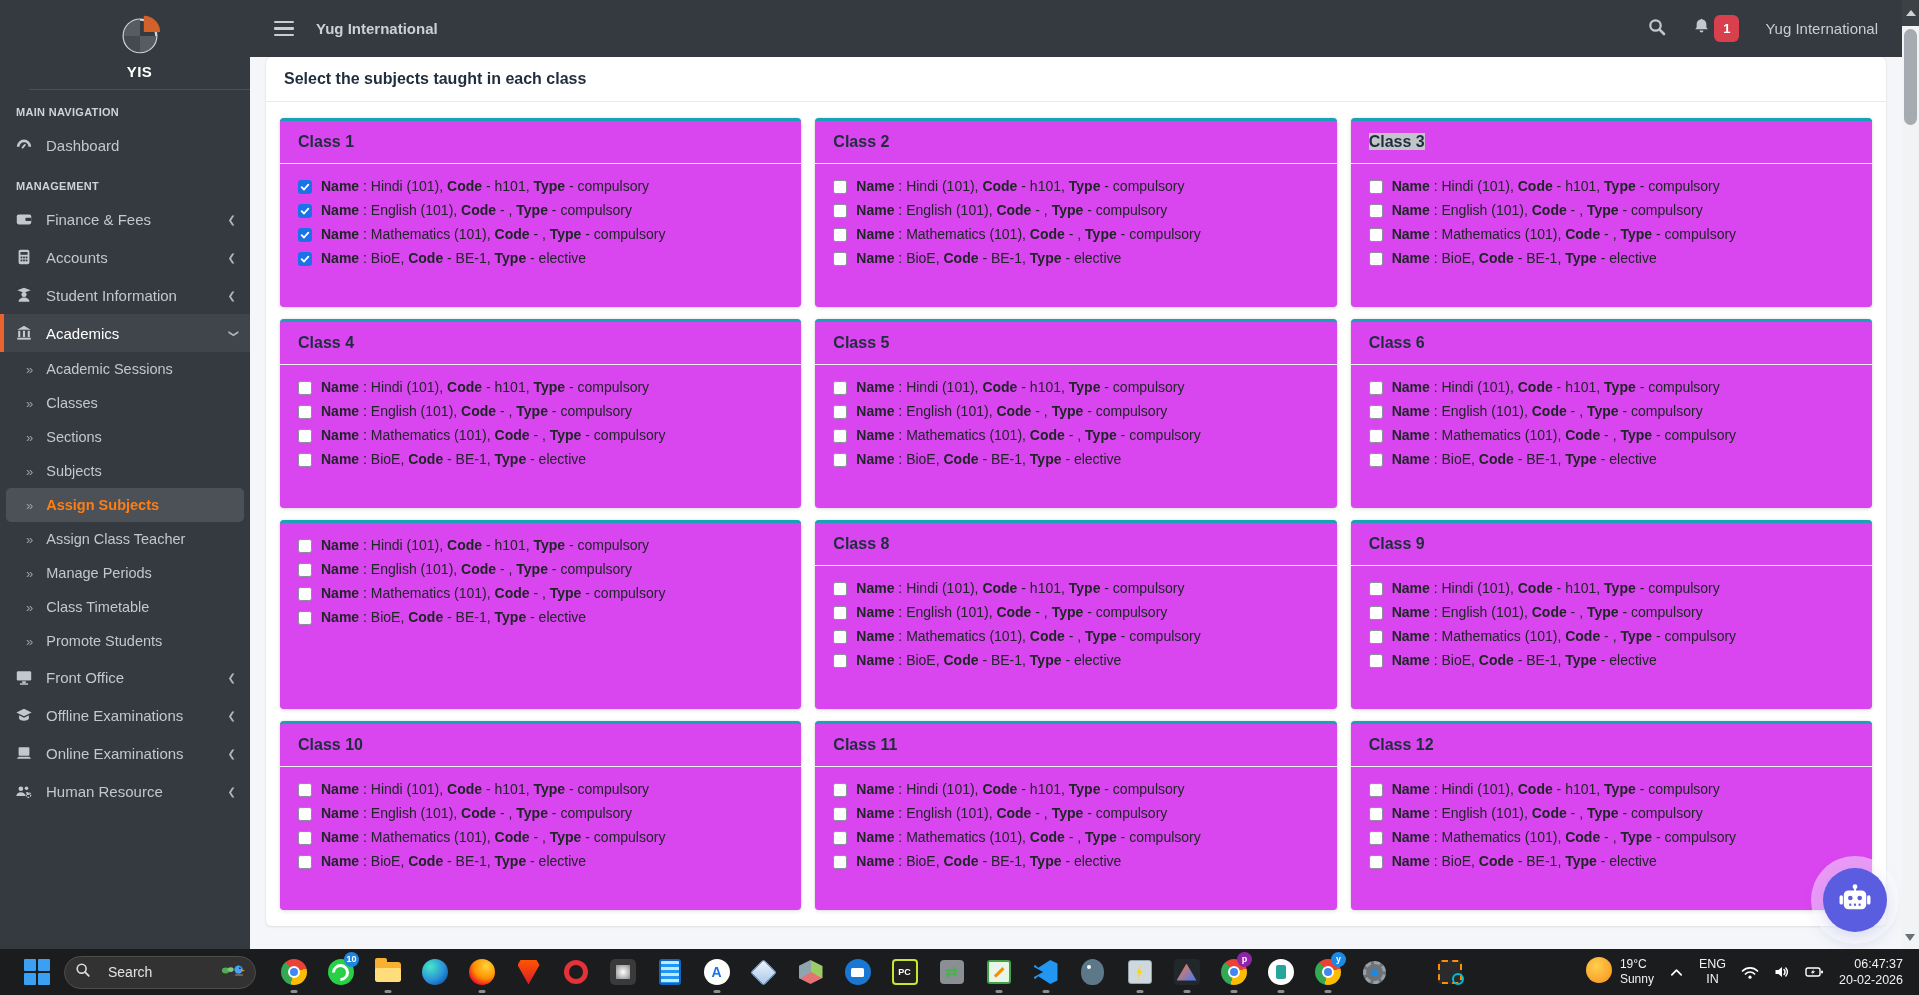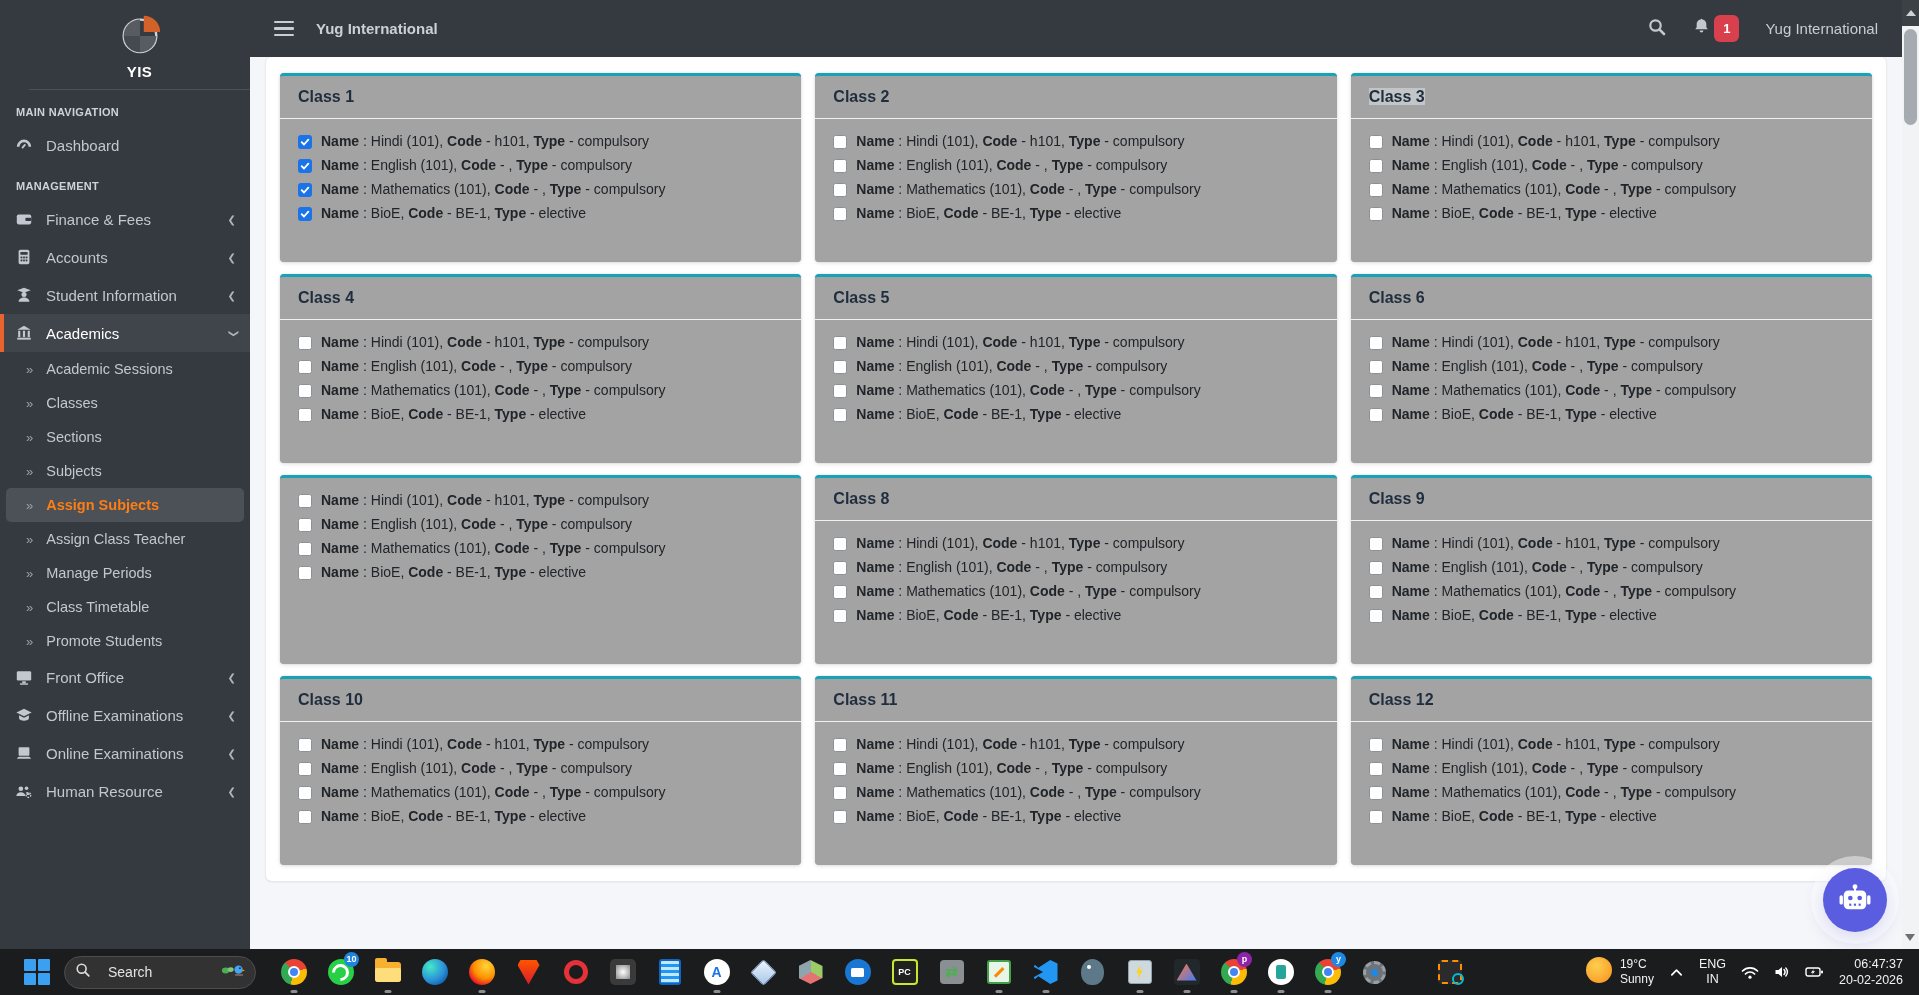--- a/index.html
+++ b/index.html
@@ -30,21 +30,21 @@
   .bell-wrap { display:flex; align-items:center; }
   .notif-badge { margin-left:3px; min-width:25px; height:27px; background:#d8404e; color:#fff; border-radius:6px; font-size:13px; font-weight:600; display:flex; align-items:center; justify-content:center; }
   .topbar-user { color:#c9ccd1; font-size:15px; }
 
   
   .content { position:absolute; left:250px; top:57px; width:1652px; height:892px; background:#f4f6f9; overflow:hidden; padding:0 16px; }
   .page-title { margin:15px 2px 13px; font-size:28px; font-weight:500; color:#343a40; }
   .main-card { background:#fff; border-radius:5px; box-shadow:0 0 1px rgba(0,0,0,.18), 0 1px 3px rgba(0,0,0,.08); }
   .main-card-header { padding:13px 18px; font-size:16px; font-weight:700; color:#1f2d3d; border-bottom:1px solid #e8ebee; }
   .class-grid { padding:16px 14px; display:grid; grid-template-columns:repeat(3,1fr); gap:12px 14px; }
-  .class-card { background:#a3a3a3; border-radius:4px; border-top:3px solid #17a2b8; height:189px; overflow:hidden;
+  .class-card { background:#d946ef; border-radius:4px; border-top:3px solid #17a2b8; height:189px; overflow:hidden;
                 box-shadow:0 0 1px rgba(0,0,0,.25), 0 1px 4px rgba(0,0,0,.13); }
   .class-card-header { padding:12px 18px; border-bottom:1px solid #eef1f3; }
   .class-title { font-size:16px; font-weight:700; color:#1f2d3d; }
   .class-title.text-selected { background:#c2c6c9; }
   .class-card-body { padding:13px 18px; }
   .subject-row { display:flex; align-items:center; gap:9px; margin-bottom:5px; font-size:14px; color:#212529; line-height:19px; cursor:pointer; }
   .checkbox { width:14px; height:14px; flex:0 0 14px; border:1px solid #8b9198; border-radius:2.5px; background:#fff; display:flex; align-items:center; justify-content:center; }
   .checkbox.checked { background:#1a73e8; border-color:#1a73e8; }
 
   
@@ -312,20 +312,21 @@
           </svg>
       </span>
       <span class="notif-badge">1</span>
     </span>
     <span class="topbar-user">Yug International</span>
   </div>
 </div>
 
 <div class="content">
   <div class="main-card">
+    <div class="main-card-header">Select the subjects taught in each class</div>
     <div class="class-grid">
   <div class="class-card">
     <div class="class-card-header">
       <span class="class-title">Class 1</span>
     </div>
     <div class="class-card-body">
             <label class="subject-row">
               <span class="checkbox checked">
                 <svg viewBox="0 0 12 12" width="10" height="10">
                   <path d="M2 6.2 4.8 9 10 3.2" fill="none" stroke="#fff" stroke-width="2.2" stroke-linecap="round" stroke-linejoin="round"></path>

